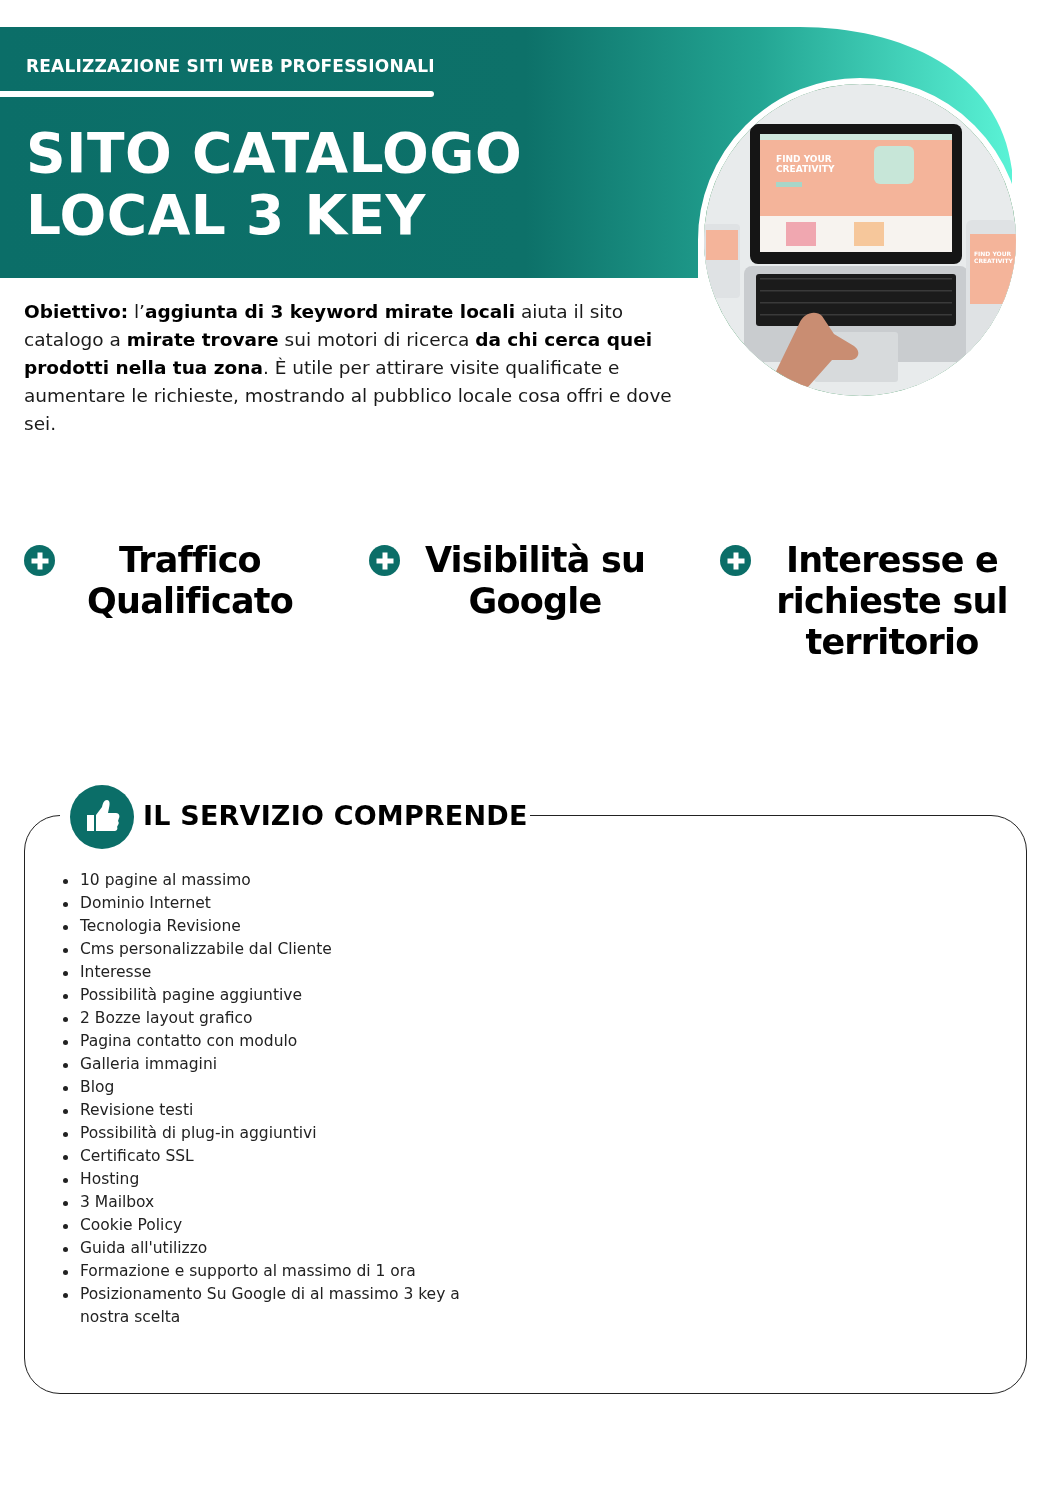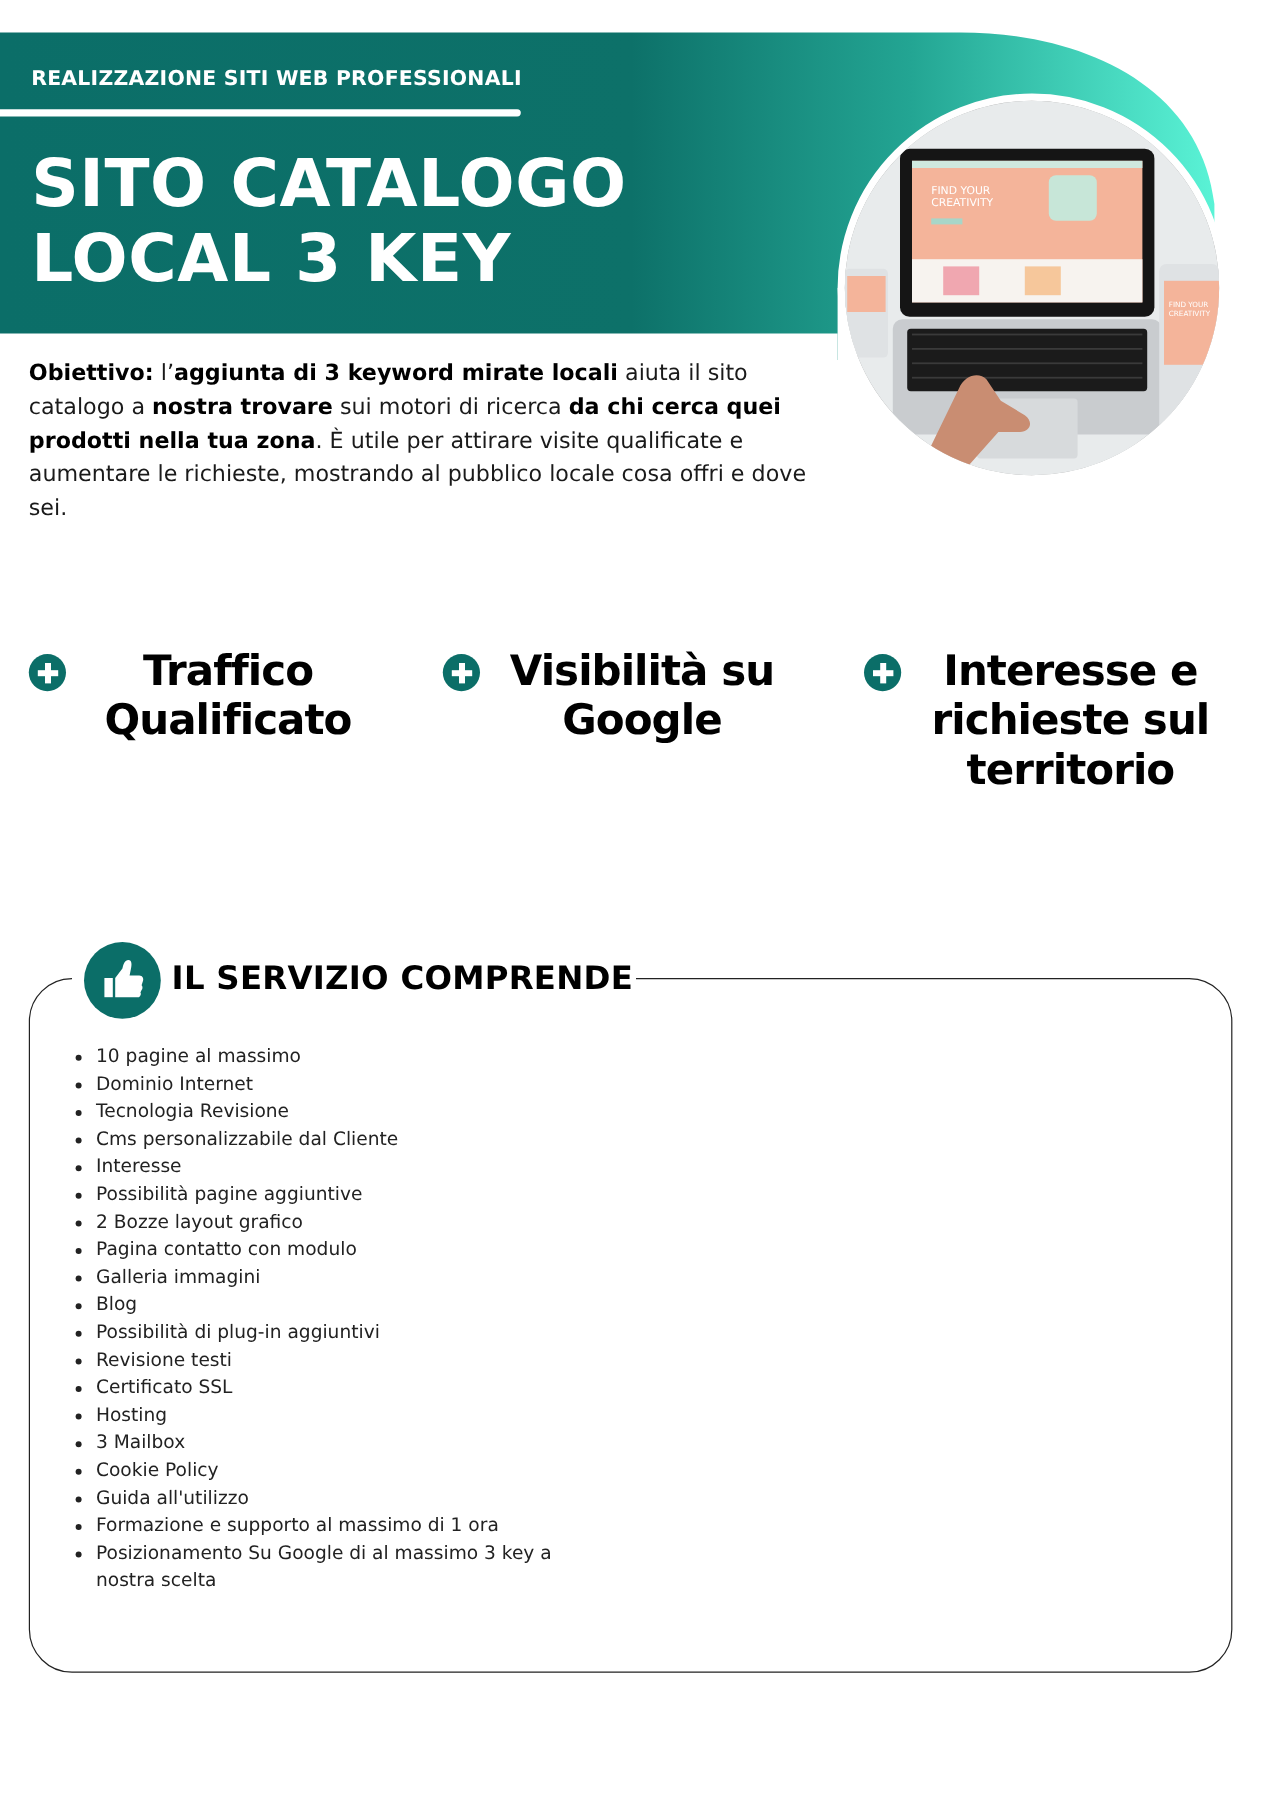--- a/index.html
+++ b/index.html
@@ -17,21 +17,22 @@
   }
   .title {
     position: absolute; left: 26px; top: 122px;
     font-size: 55px; line-height: 62px; font-weight: bold; color: #ffffff;
     letter-spacing: 0.5px;
   }
 
   .hero-photo {
     position: absolute; left: 698px; top: 78px; width: 324px; height: 324px;
     border-radius: 50%; border: 6px solid #ffffff; overflow: hidden;
-    background: #a3a3a3;
+    background: #15803d;
+    font-weight: bold;
   }
 
   .intro {
     position: absolute; left: 24px; top: 298px; width: 660px;
     font-size: 18.5px; line-height: 28px; color: #1a1a1a;
   }
   .intro b { font-weight: bold; color: #000; }
 
   .benefit { position: absolute; top: 540px; display: flex; align-items: flex-start; }
   .benefit .plus {
@@ -127,21 +128,21 @@
     <rect x="0" y="140" width="36" height="74" rx="4" fill="#dfe2e4"></rect>
     <rect x="2" y="146" width="32" height="30" fill="#f4b49a"></rect>
     <rect x="262" y="136" width="50" height="140" rx="6" fill="#dfe2e4"></rect>
     <rect x="266" y="150" width="46" height="70" fill="#f4b49a"></rect>
     <text x="270" y="172" font-size="6" fill="#fff" font-family="DejaVu Sans, sans-serif">FIND YOUR</text>
     <text x="270" y="179" font-size="6" fill="#fff" font-family="DejaVu Sans, sans-serif">CREATIVITY</text>
   </svg>
 </div>
 
 <p class="intro">
-  <b>Obiettivo:</b><span> l’</span><b>aggiunta di 3 keyword mirate locali</b><span> aiuta il sito catalogo a </span><b>nostra trovare</b><span> sui motori di ricerca </span><b>da chi cerca quei prodotti nella tua zona</b><span>. È utile per attirare visite qualificate e aumentare le richieste, mostrando al pubblico locale cosa offri e dove sei.</span>
+  <b>Obiettivo:</b><span> l’</span><b>aggiunta di 3 keyword mirate locali</b><span> aiuta il sito catalogo a </span><b>mirate trovare</b><span> sui motori di ricerca </span><b>da chi cerca quei prodotti nella tua zona</b><span>. È utile per attirare visite qualificate e aumentare le richieste, mostrando al pubblico locale cosa offri e dove sei.</span>
 </p>
 
 <div class="benefit" style="left:24px; width:300px;">
   <span class="plus"></span>
   <span class="btext" style="width:240px;">Traffico Qualificato</span>
 </div>
 <div class="benefit" style="left:369px; width:300px;">
   <span class="plus"></span>
   <span class="btext" style="width:240px;">Visibilità su Google</span>
 </div>
@@ -164,22 +165,22 @@
   <li>10 pagine al massimo</li>
   <li>Dominio Internet</li>
   <li>Tecnologia Revisione</li>
   <li>Cms personalizzabile dal Cliente</li>
   <li>Interesse</li>
   <li>Possibilità pagine aggiuntive</li>
   <li>2 Bozze layout grafico</li>
   <li>Pagina contatto con modulo</li>
   <li>Galleria immagini</li>
   <li>Blog</li>
+  <li>Revisione testi</li>
   <li>Possibilità di plug-in aggiuntivi</li>
-  <li>Revisione testi</li>
   <li>Certificato SSL</li>
   <li>Hosting</li>
   <li>3 Mailbox</li>
   <li>Cookie Policy</li>
   <li>Guida all'utilizzo</li>
   <li>Formazione e supporto al massimo di 1 ora</li>
   <li>Posizionamento Su Google di al massimo 3 key a nostra scelta</li>
 </ul>
 
 </body></html>

